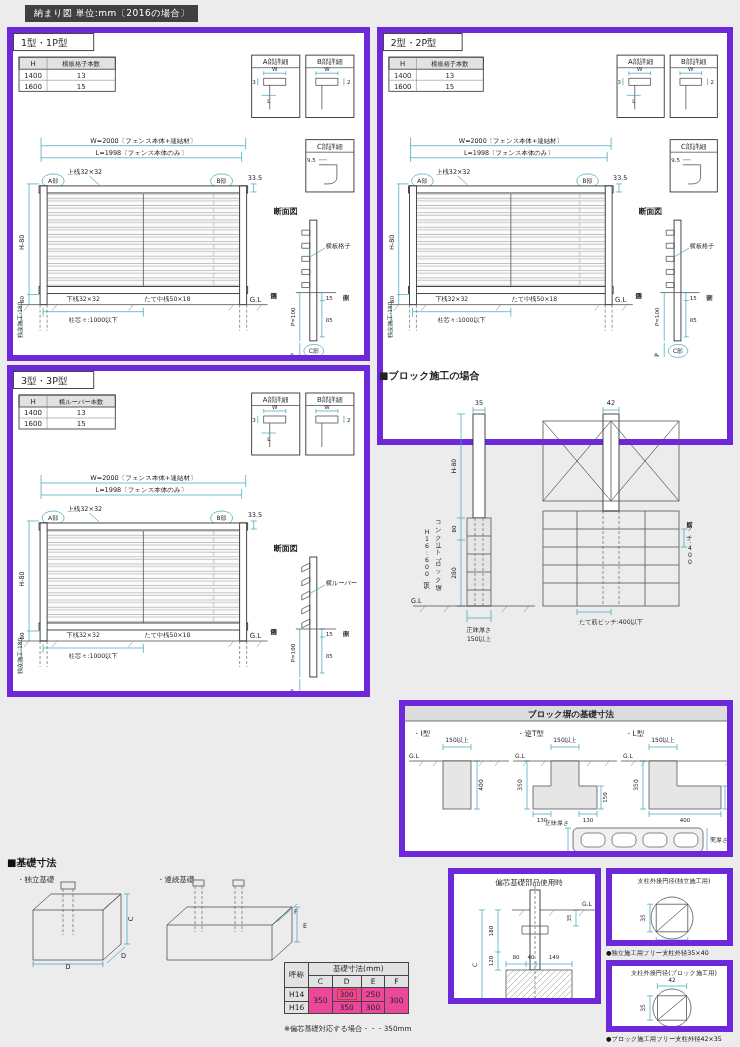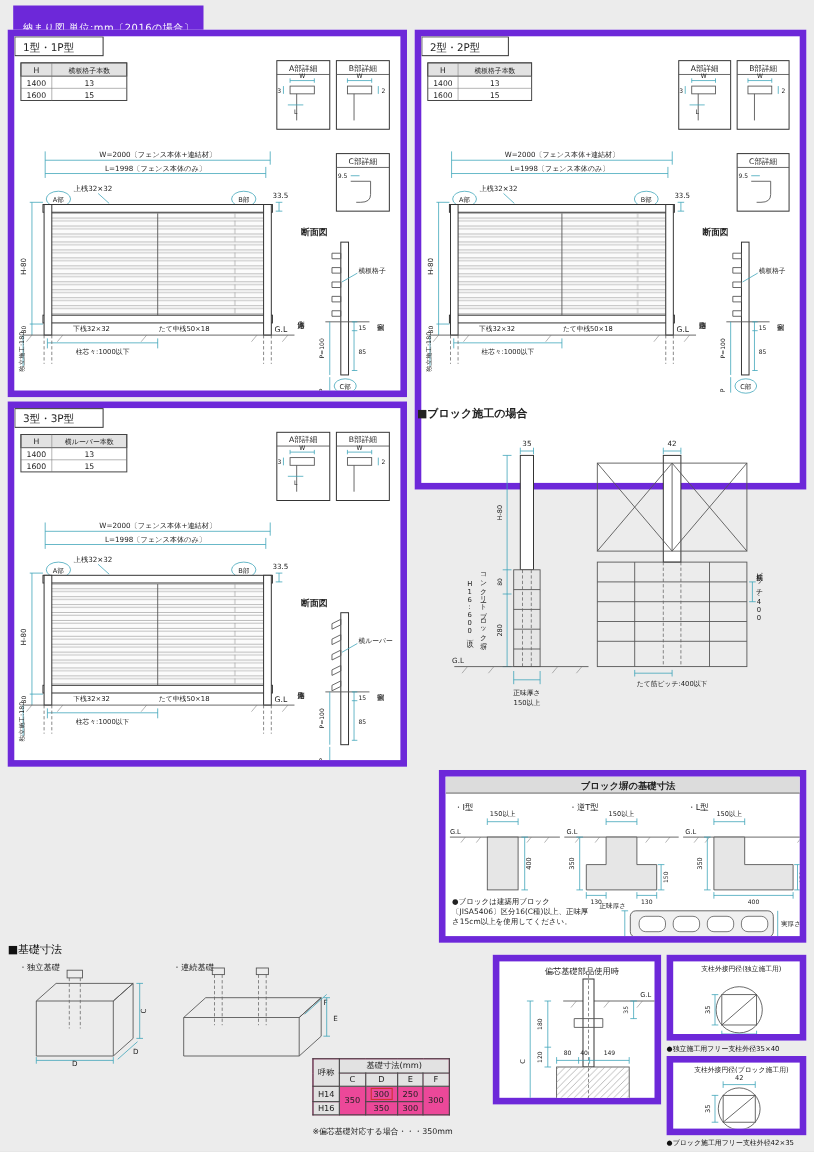--- a/index.html
+++ b/index.html
@@ -1,20 +1,20 @@
 <!DOCTYPE html>
 <html><head>
 <meta charset="utf-8">
 <style>
   body{margin:0;background:#d9d9d9}
   .page{position:relative;width:740px;height:1047px;background:#ececec;font-family:"DejaVu Sans",sans-serif;overflow:hidden}
-  .hdr{position:absolute;left:12px;top:5px;background:#6d28d9;color:#fff;font-size:9px;padding:14px 9px;letter-spacing:.5px}
+  .hdr{position:absolute;left:25px;top:5px;background:#404040;color:#fff;font-size:9px;padding:2px 9px;letter-spacing:.5px}
   .panel{position:absolute;background:#fff;border:6px solid #6d28d9;box-sizing:border-box;overflow:hidden}
   .abs{position:absolute}
-  .h2{position:absolute;font-size:10px;font-weight:normal;color:#111}
+  .h2{position:absolute;font-size:10px;font-weight:bold;color:#111}
   svg{display:block}
   svg text{fill:#222;font-family:"DejaVu Sans",sans-serif}
   .ln{stroke:#555;fill:none;stroke-width:.8}
   .thin{stroke:#777;fill:none;stroke-width:.5}
   .box{fill:#fff;stroke:#333;stroke-width:.9}
   .dim{stroke:#3aa3b8;fill:none;stroke-width:.7}
   .dsh{stroke:#666;stroke-dasharray:3 2;fill:none;stroke-width:.7}
   .grey{fill:#e6e6e6;stroke:#555;stroke-width:.8}
   .vtext{writing-mode:vertical-rl;text-orientation:upright}
   .note{position:absolute;font-size:6.8px;line-height:1.3;color:#222}
@@ -410,21 +410,20 @@
       <rect x="238" y="127" width="24" height="14" rx="6" fill="#fff" stroke="#555" stroke-width="0.7"></rect>
       <rect x="269" y="127" width="24" height="14" rx="6" fill="#fff" stroke="#555" stroke-width="0.7"></rect>
       <path class="dim" d="M163 122v24M160 122h6M160 146h6"></path>
       <text x="140" y="119" font-size="6">正味厚さ</text>
       <path class="dim" d="M302 122v24"></path>
       <text x="305" y="136" font-size="6">実厚さ</text>
       <path class="dim" d="M245 146l5 5"></path>
       <text x="232" y="154" font-size="6" text-anchor="middle">表面の化粧部分の厚さ</text>
     </g>
   </svg>
-  <div class="note" style="left:6px;top:110px;width:130px">●ブロックは建築用ブロック〔JISA5406〕区分16(C種)以上、正味厚さ15cm以上を使用してください。</div>
   </div>
 
   <div class="abs" style="left:7px;top:856px;width:438px;height:190px">
     <div class="h2" style="left:0;top:0">■基礎寸法</div>
     <svg class="abs" style="left:0;top:14px" viewBox="0 0 436 100" width="436" height="100">
       <g>
         <text x="10" y="12" font-size="7.5">・独立基礎</text>
         <path class="ln" d="M26 40h70v50H26zM26 40l18 -16h70l-18 16M96 90l18 -16V24M96 40l18 -16"></path>
         <rect class="ln" x="54" y="12" width="14" height="7"></rect>
         <path class="dsh" d="M56 19v46M66 19v46"></path>

